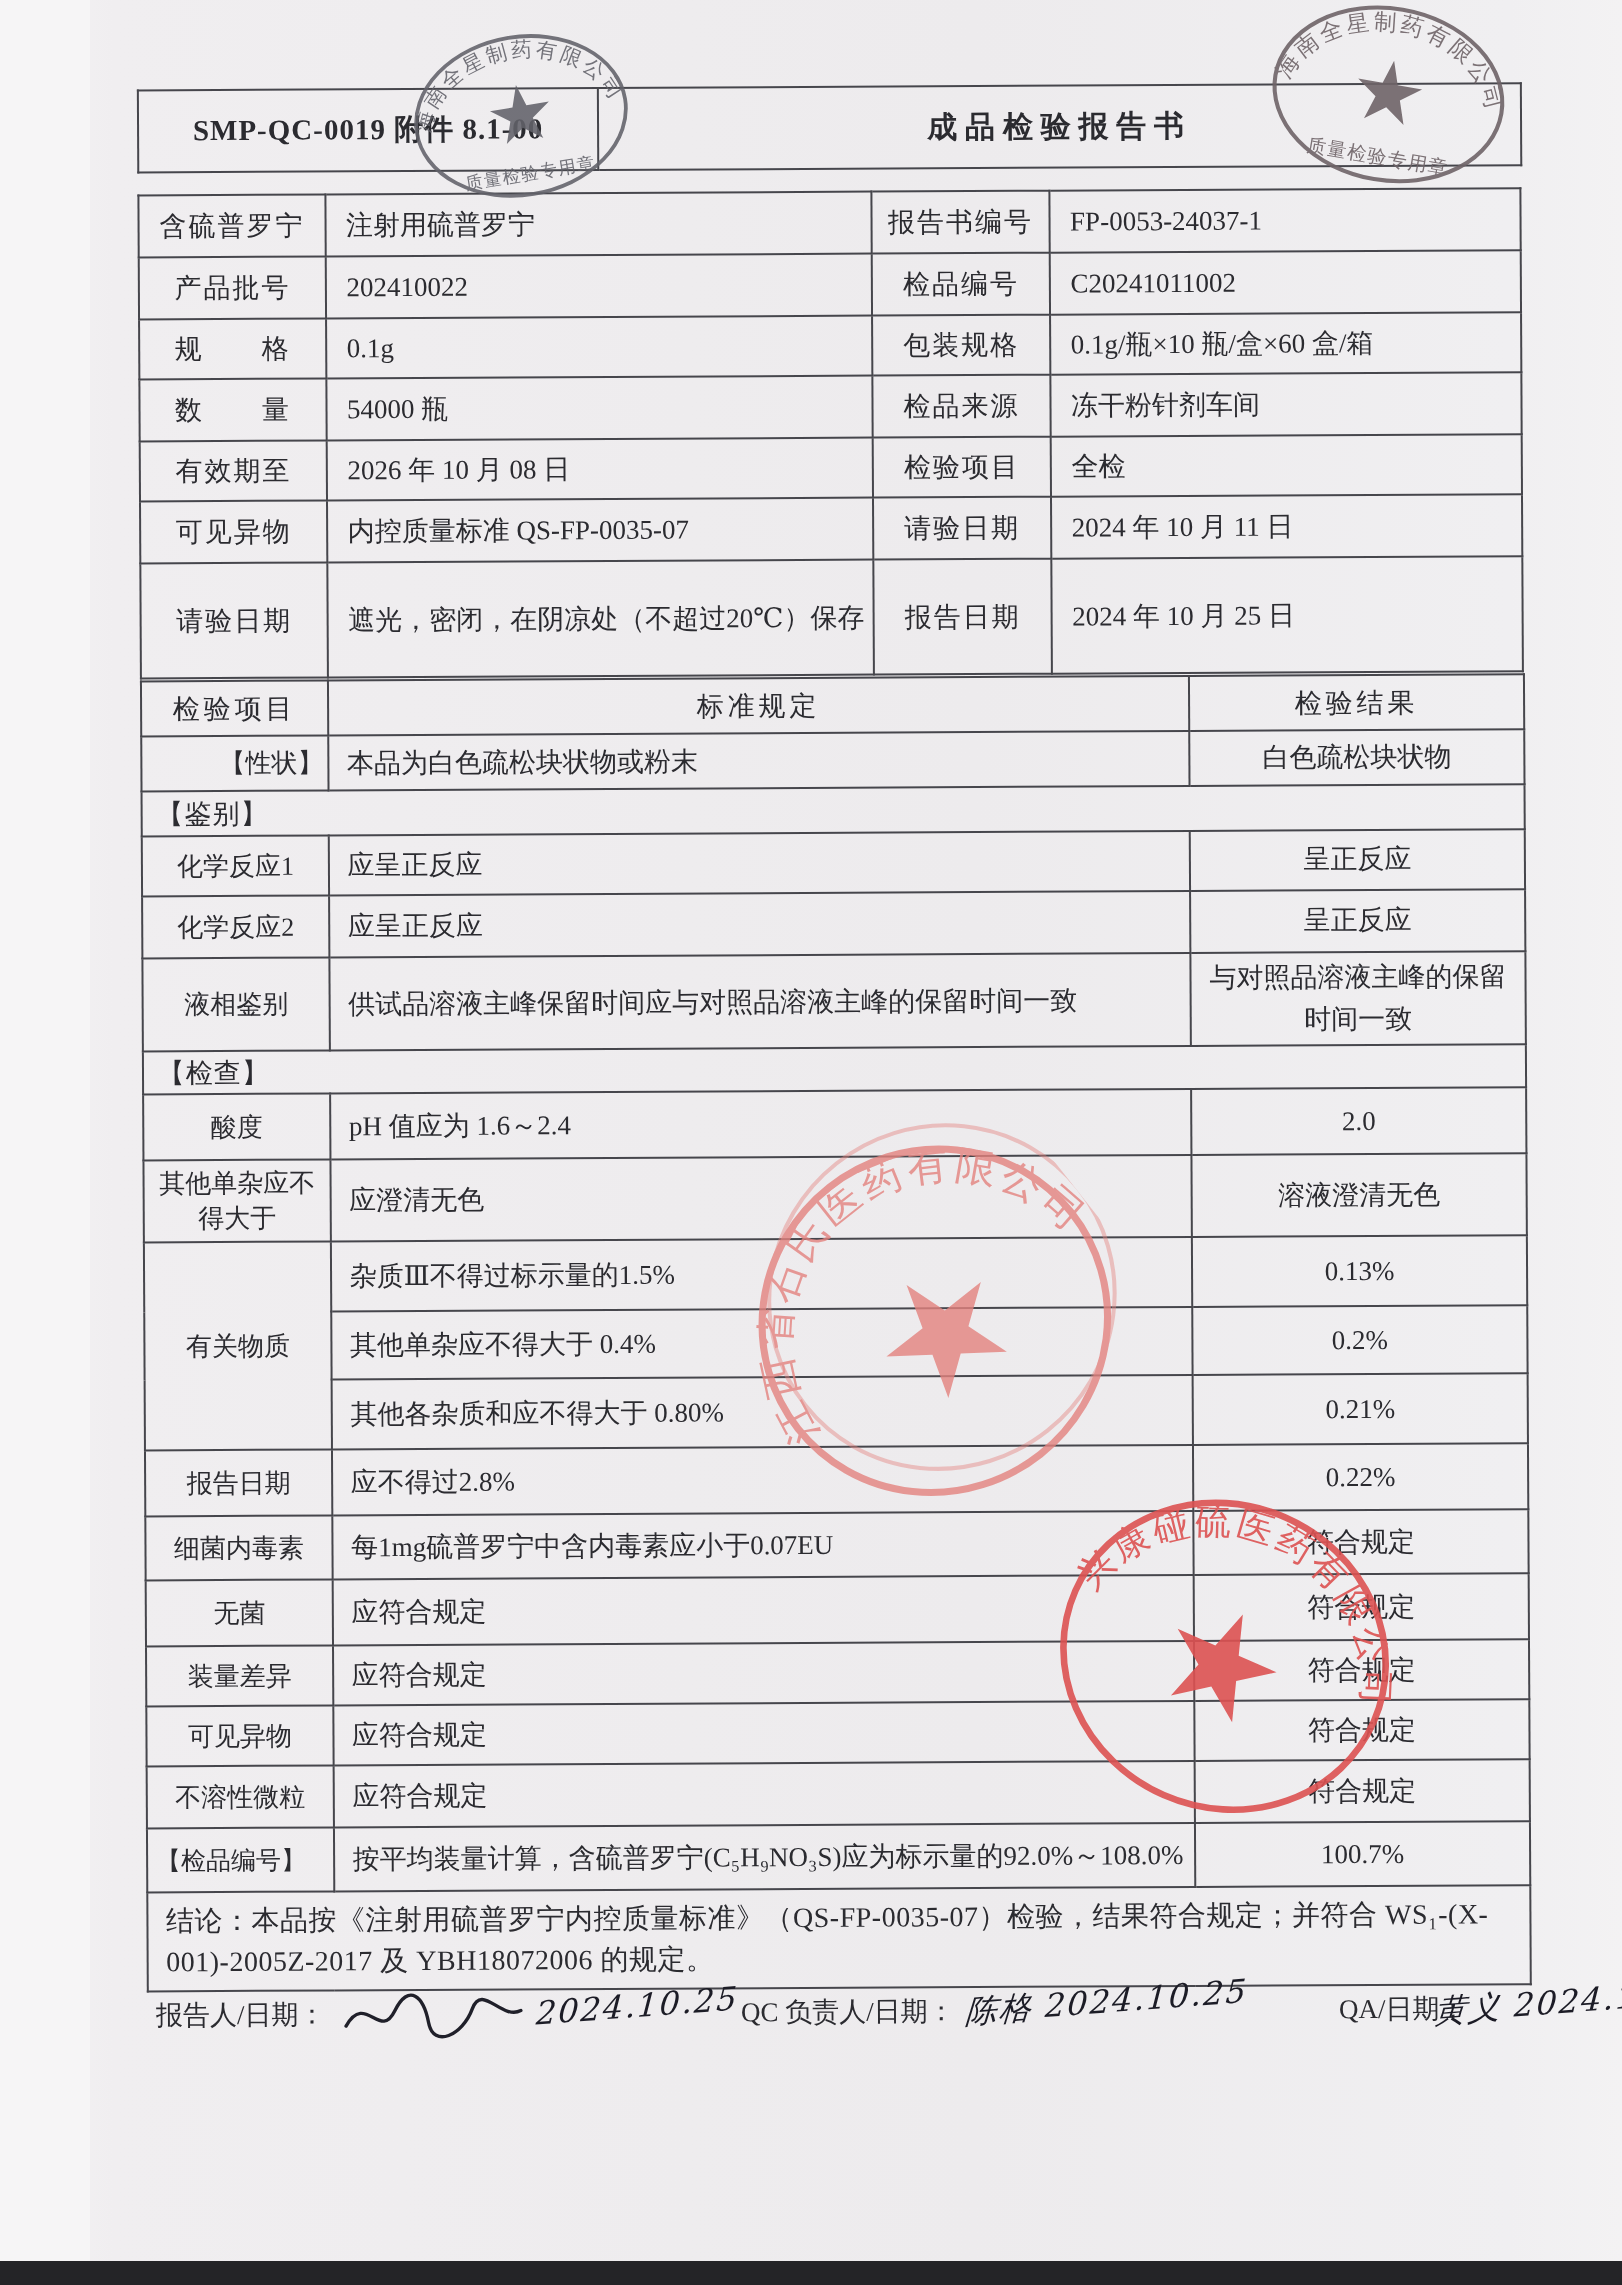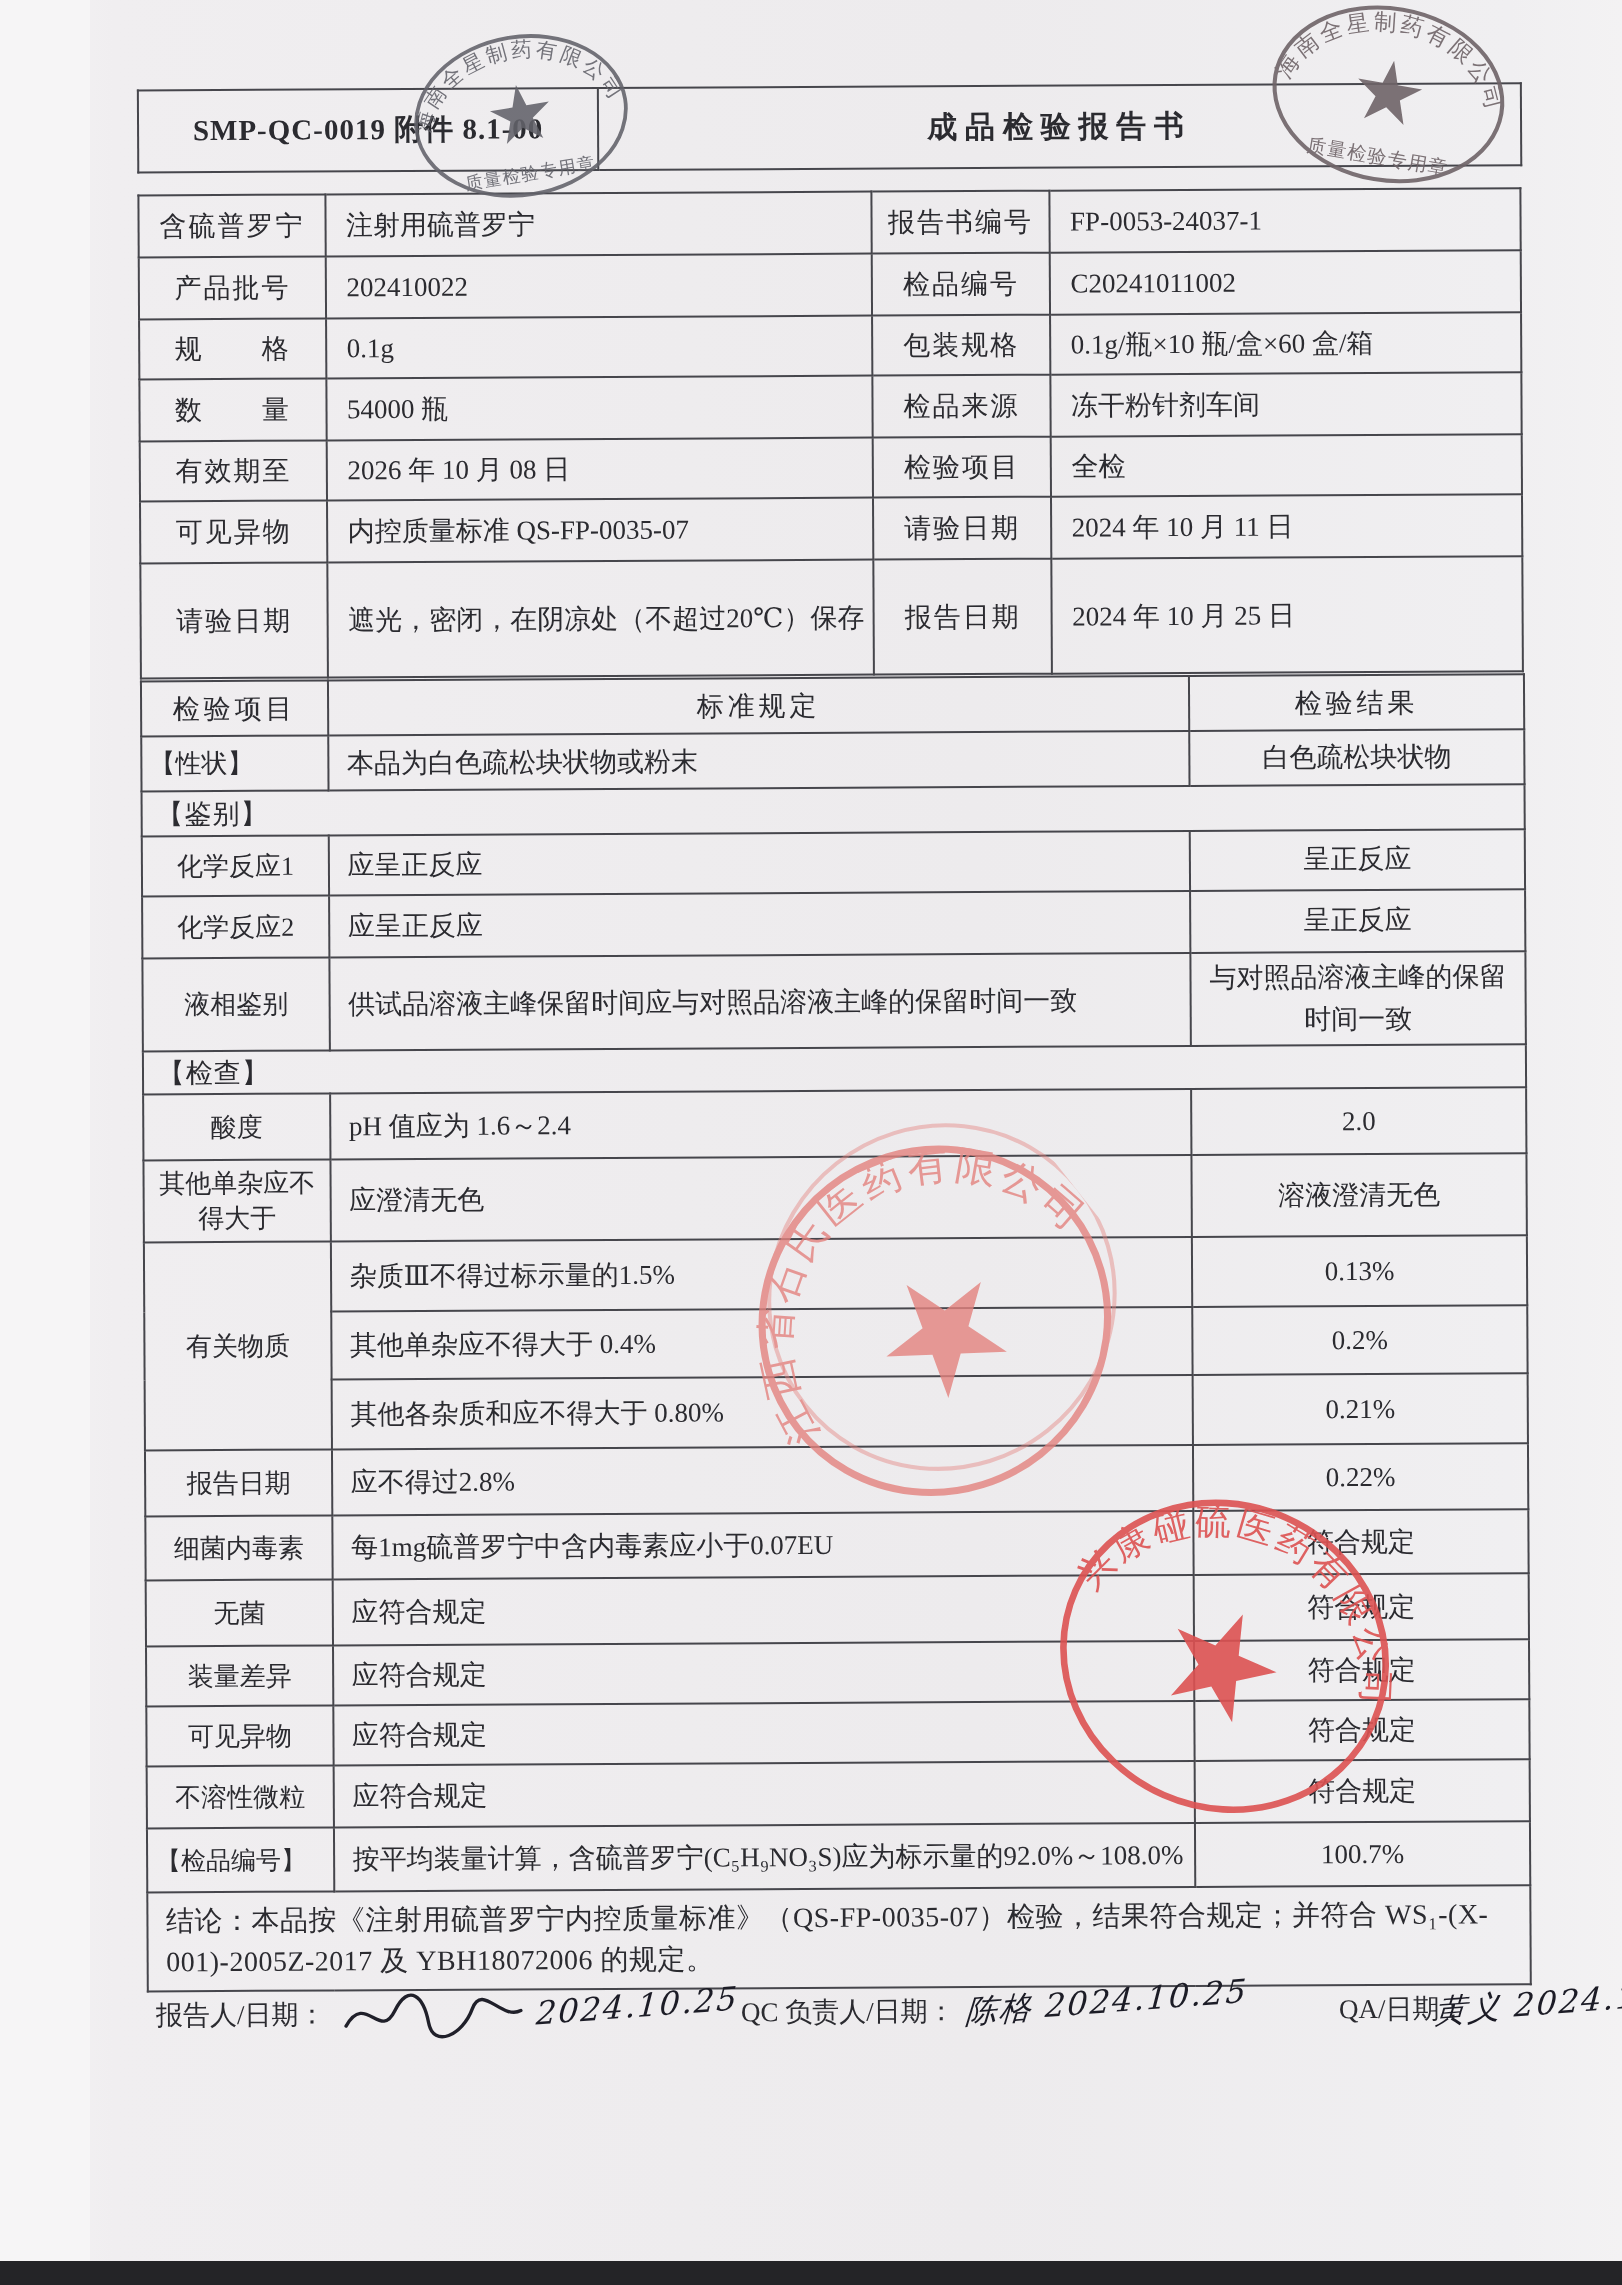--- a/index.html
+++ b/index.html
@@ -112,21 +112,21 @@
           <col style="width:861px">
           <col style="width:335px">
         </colgroup>
       <tbody>
           <tr style="height:55px">
         <td class="colhead">检验项目</td>
         <td class="colhead">标准规定</td>
         <td class="colhead">检验结果</td>
       </tr>
       <tr style="height:55px">
-        <td class="item" style="text-align:left;padding-left:7px">【性状】</td>
+        <td class="item" style="text-align:right;padding-left:7px">【性状】</td>
         <td class="std">本品为白色疏松块状物或粉末</td>
         <td class="res">白色疏松块状物</td>
       </tr>
       <tr style="height:45px">
         <td class="section" colspan="3">【鉴别】</td>
       </tr>
       <tr style="height:60px">
         <td class="item">化学反应1</td>
         <td class="std">应呈正反应</td>
         <td class="res">呈正反应</td>

